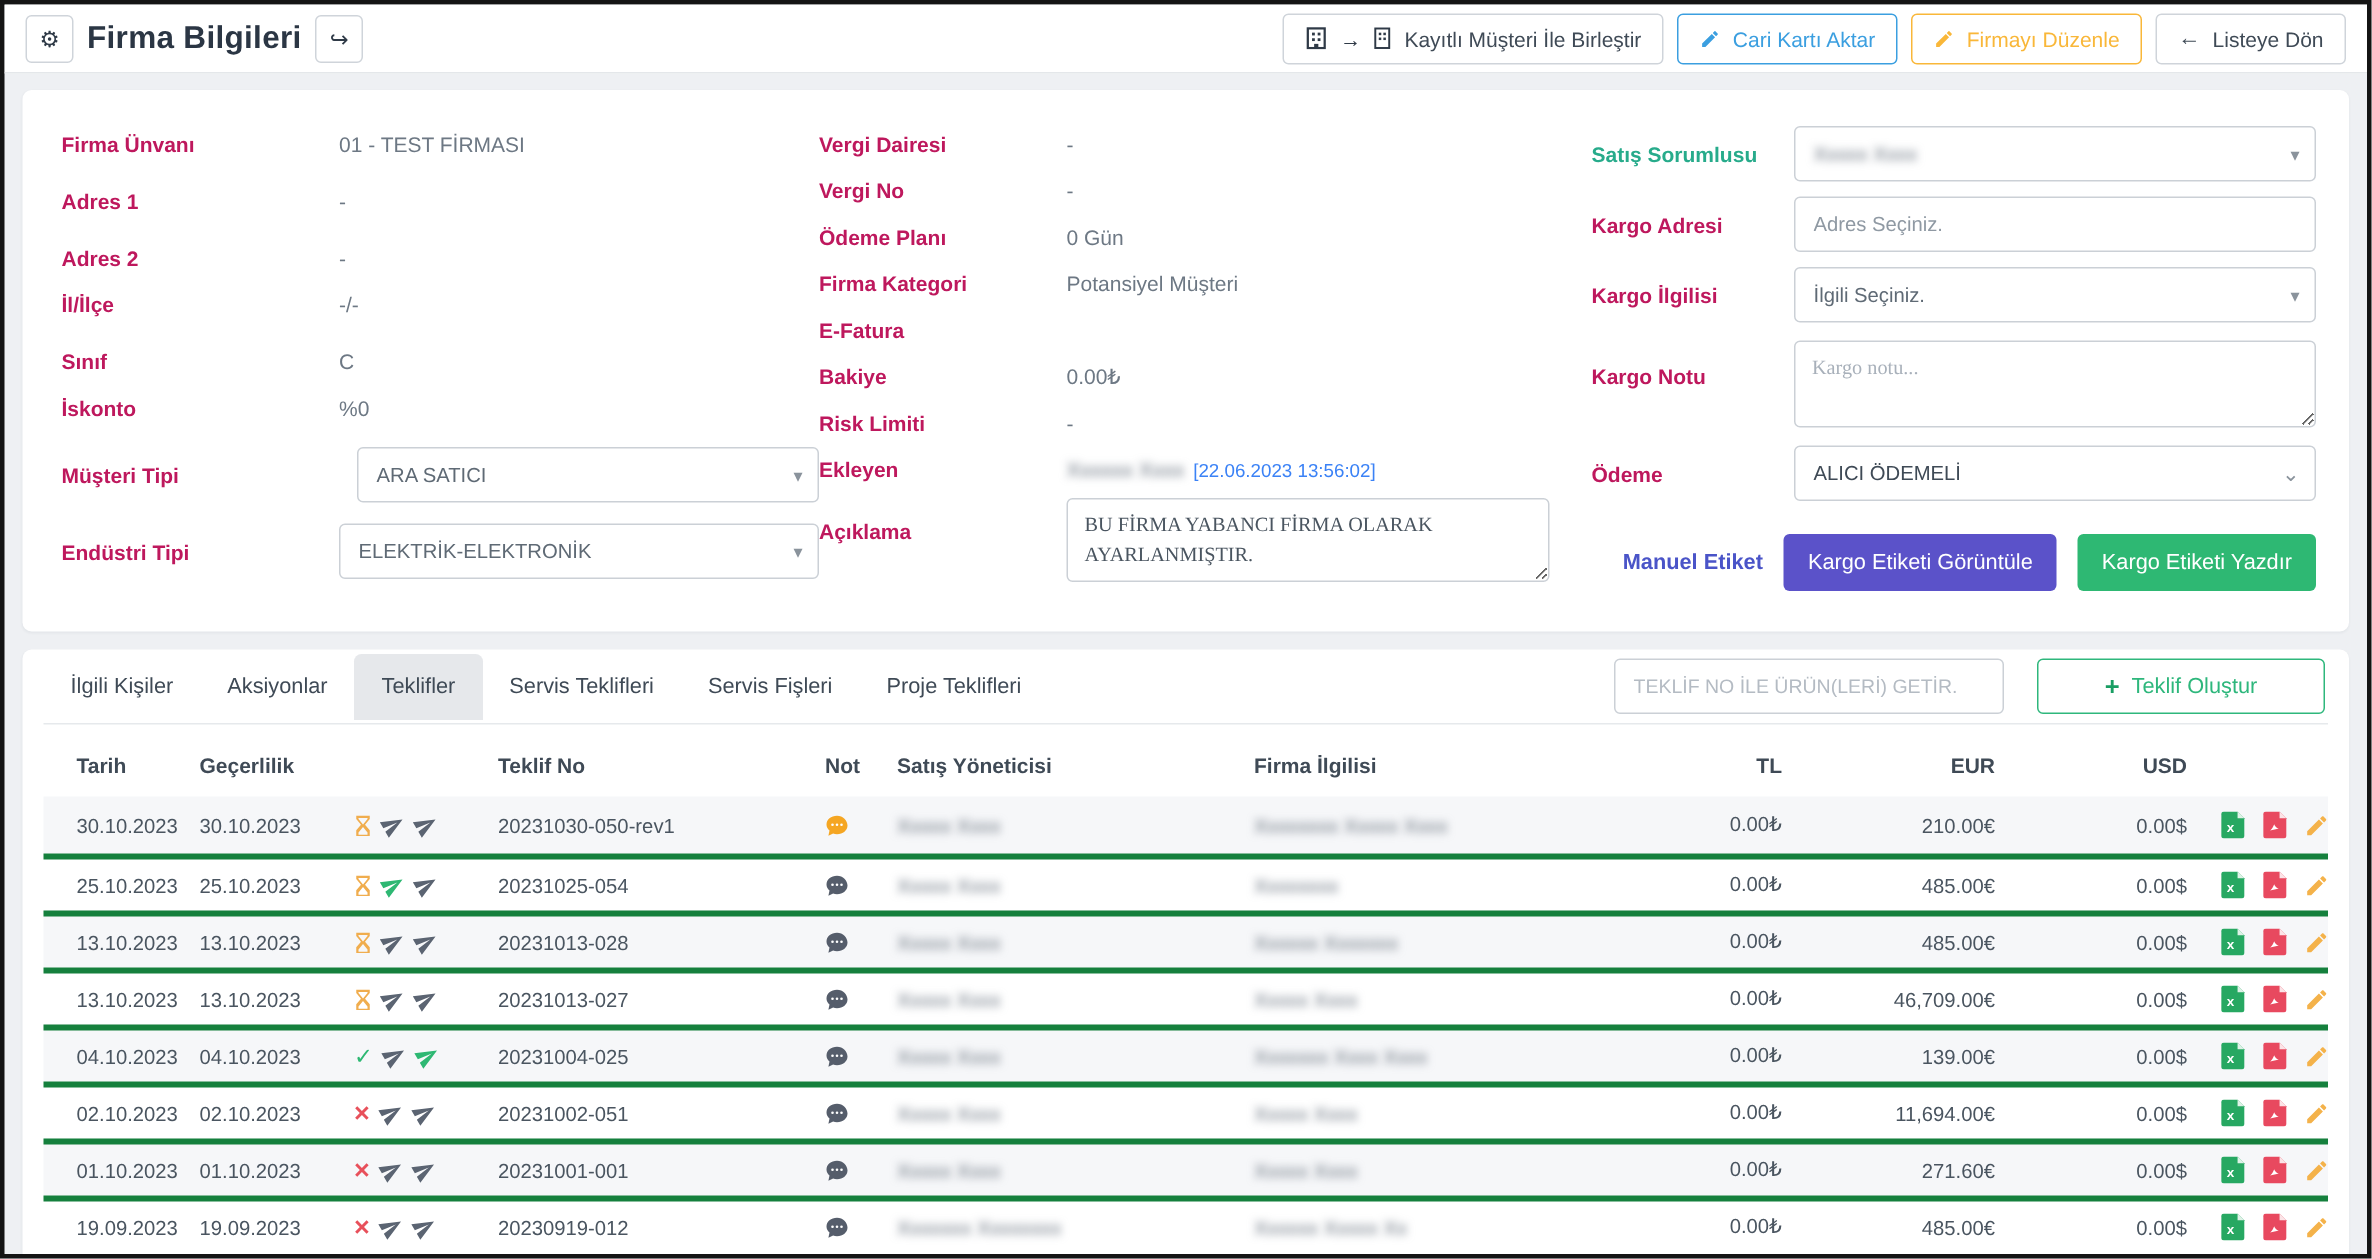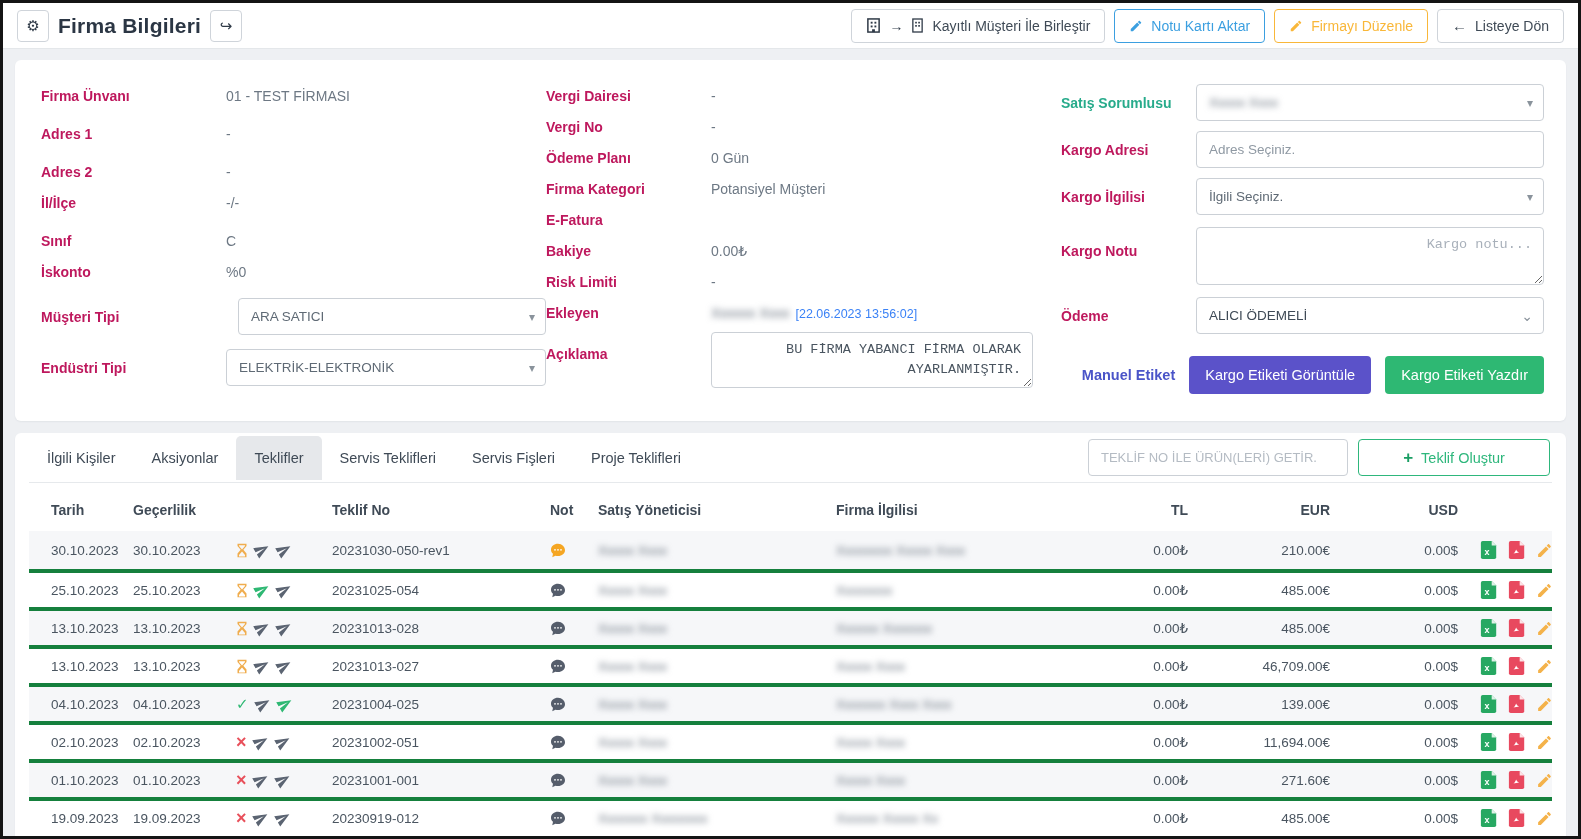--- a/index.html
+++ b/index.html
@@ -41,21 +41,21 @@
   .sel, .inp, .txa { border:1px solid #cbd0d6; border-radius:4px; background:#fff;
     font-size:13.5px; color:#5f6a75; position:relative; }
   .sel { height:37px; display:flex; align-items:center; padding:0 26px 0 12px; cursor:pointer; }
   .sel .caret { position:absolute; right:10px; top:50%; transform:translateY(-50%);
     color:#8a939c; font-size:12px; }
   .sel.dark-text { color:#3f4a56; }
   .w320 { width:340px; }
   .ctl { flex:1 1 auto; }
   .inp { height:37px; padding:0 12px; width:100%; font-family:inherit; }
   .inp::placeholder { color:#8f99a3; }
-  .txa { width:100%; padding:7px 11px; font-family:Liberation Mono, monospace; resize:both; line-height:1.45;text-align:right; }
+  .txa { width:100%; padding:7px 11px; font-family:Liberation Serif, serif; resize:both; line-height:1.45; }
   .txa::placeholder { color:#a8b0ba; }
   .redacted { filter:blur(3px); color:#6a7480; user-select:none; }
   .ekleyen-ts { font-size:12.5px; color:#3b82f6; margin-left:2px; }
   .aciklama-row { align-items:flex-start; }
   .aciklama-row .f-label { padding-top:14px; }
   
   .label-actions { display:flex; align-items:center; justify-content:flex-end;
     gap:14px; margin-top:22px; }
   .link-etiket { color:#4a54c8; font-weight:700; font-size:14.5px; cursor:pointer; }
   .btn-solid { height:38px; border:none; border-radius:4px; color:#fff; font-size:14.5px;
@@ -63,21 +63,21 @@
   .btn-purple { background:#5b52c9; }
   .btn-green  { background:#2eb873; }
   
   .table-card { margin-top:12px; padding:0 14px 10px 14px; min-height:420px; }
   .tabs-bar { display:flex; align-items:center; justify-content:space-between;
     border-bottom:1px solid #e6e9ec; }
   .tabs { display:flex; }
   .tab { padding:14px 18px; font-size:14.5px; color:#3f4a56; cursor:pointer;
     border-radius:5px 5px 0 0; white-space:nowrap; }
   .tab.active { background:#e6e8eb; }
-  .tabs-right { display:flex; gap:10px; align-items:center; padding:6px 2px; }
+  .tabs-right { display:flex; gap:22px; align-items:center; padding:6px 2px; }
   .search-inp { width:260px; height:37px; border:1px solid #cbd0d6; border-radius:4px;
     padding:0 12px; font-size:13px; font-family:inherit; color:#5f6a75; }
   .search-inp::placeholder { color:#b4bbc3; }
   .btn-create { height:37px; width:192px; background:#fff; border:1px solid #2eb77c;
     color:#2eb77c; border-radius:4px; font-size:14.5px; cursor:pointer;
     display:flex; align-items:center; justify-content:center; gap:8px; font-family:inherit; }
   .btn-create .plus { font-weight:700; font-size:17px; color:#199e63; }
   
   .tbl { width:100%; margin-top:6px; }
   .trow { display:grid; align-items:center;
@@ -132,21 +132,21 @@
           </svg>
       </span>
       <span>Kayıtlı Müşteri İle Birleştir</span>
     </button>
     <button class="tb-btn blue">
       <span>
         <svg width="14" height="14" viewBox="0 0 24 24">
             <path fill="#3b9fe0" d="M3 17.25V21h3.75L17.8 9.94l-3.75-3.75L3 17.25zM20.7 7.04c.39-.39.39-1.02 0-1.41l-2.34-2.34c-.39-.39-1.02-.39-1.41 0l-1.83 1.83 3.75 3.75 1.83-1.83z"></path>
           </svg>
       </span>
-      <span>Notu Kartı Aktar</span>
+      <span>Cari Kartı Aktar</span>
     </button>
     <button class="tb-btn amber">
       <span>
         <svg width="14" height="14" viewBox="0 0 24 24">
             <path fill="#f9b739" d="M3 17.25V21h3.75L17.8 9.94l-3.75-3.75L3 17.25zM20.7 7.04c.39-.39.39-1.02 0-1.41l-2.34-2.34c-.39-.39-1.02-.39-1.41 0l-1.83 1.83 3.75 3.75 1.83-1.83z"></path>
           </svg>
       </span>
       <span>Firmayı Düzenle</span>
     </button>
     <button class="tb-btn">

